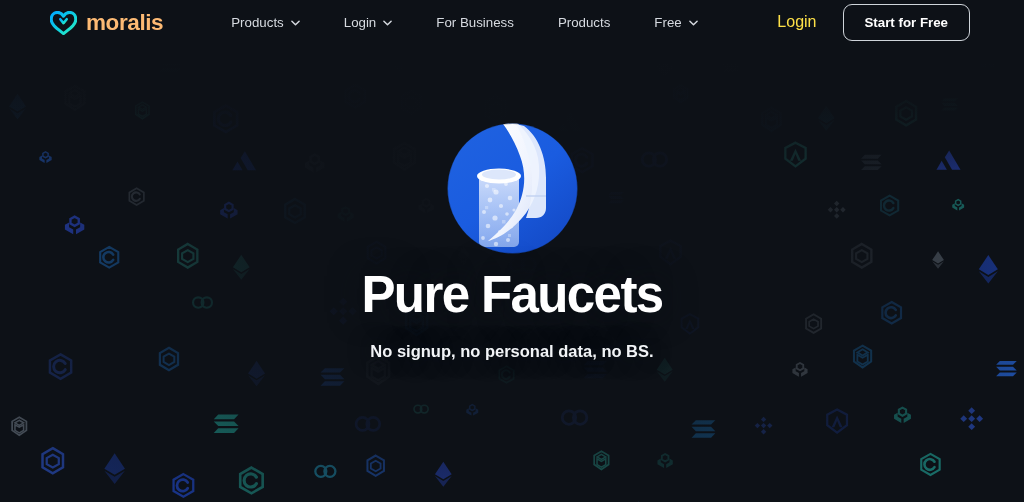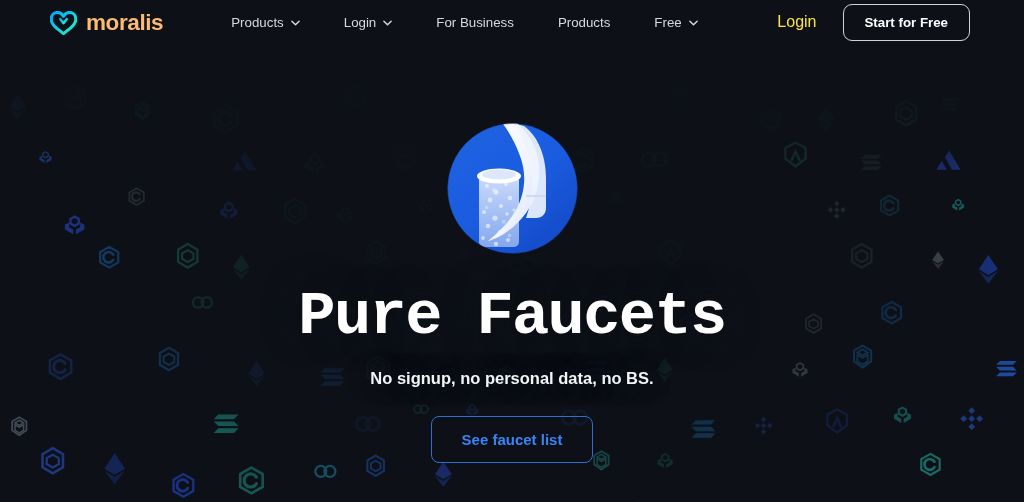--- a/index.html
+++ b/index.html
@@ -56,25 +56,24 @@
 
   
   #hero {
     position: absolute; top: 0; left: 0; right: 0; bottom: 0;
     z-index: 4;
     display: flex; flex-direction: column; align-items: center;
     padding-top: 122px;
   }
   #hero-logo { width: 133px; height: 133px; display: block; }
   #hero-title {
-    margin-top: 29px;
-    color: #ffffff; font-size: 62px; font-weight: 700;
+    margin-top: 13px;
+    color: #ffffff; font-size: 51px; font-weight: 700;
     letter-spacing: -1.6px; line-height: 1.05;
     text-shadow: 0 0 34px rgba(13,17,23,0.95);
-    font-family: Liberation Mono, monospace;
   }
   #hero-sub {
     margin-top: 20px;
     color: #f2f4f7; font-size: 16.5px; font-weight: 700;
     text-shadow: 0 0 22px rgba(13,17,23,0.95);
   }
   #faucet-list-btn {
     margin-top: 28px;
     border: 1.5px solid #2f6fd0; border-radius: 8px;
     background: transparent; cursor: pointer;
@@ -629,16 +628,15 @@
 
         <path d="M78 4 C92 14 100 34 100 56 L100 86 C100 92 96 96 90 96 L80 96
                  C86 80 88 60 84 42 C81 26 76 12 70 2 Z" fill="#eef3fe" opacity="0.92"></path>
         <line x1="80" y1="74" x2="100" y2="74" stroke="#c3d3f2" stroke-width="1.6"></line>
       </g>
       <circle cx="66.5" cy="66.5" r="65" fill="none" stroke="#0d1117" stroke-width="1" opacity="0.25"></circle>
     </svg>
 
     <h1 id="hero-title">Pure Faucets</h1>
     <div id="hero-sub">No signup, no personal data, no BS.</div>
-    <button id="faucet-list-btn">See faucet list</button>
   </div>
 
 </div>
 
 </body></html>

